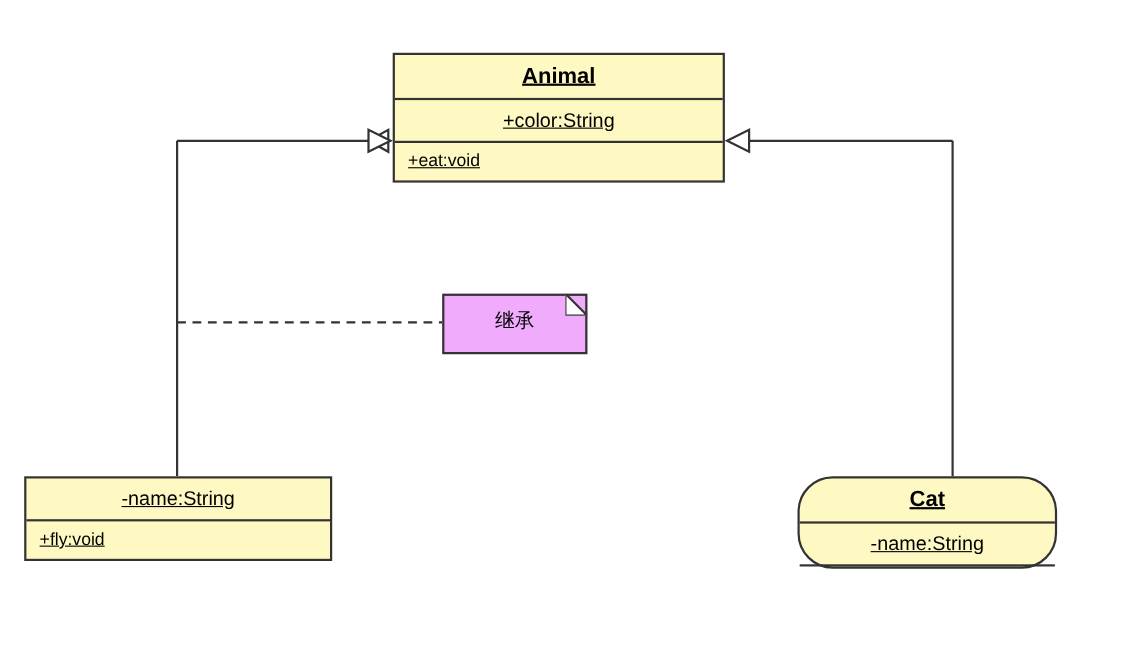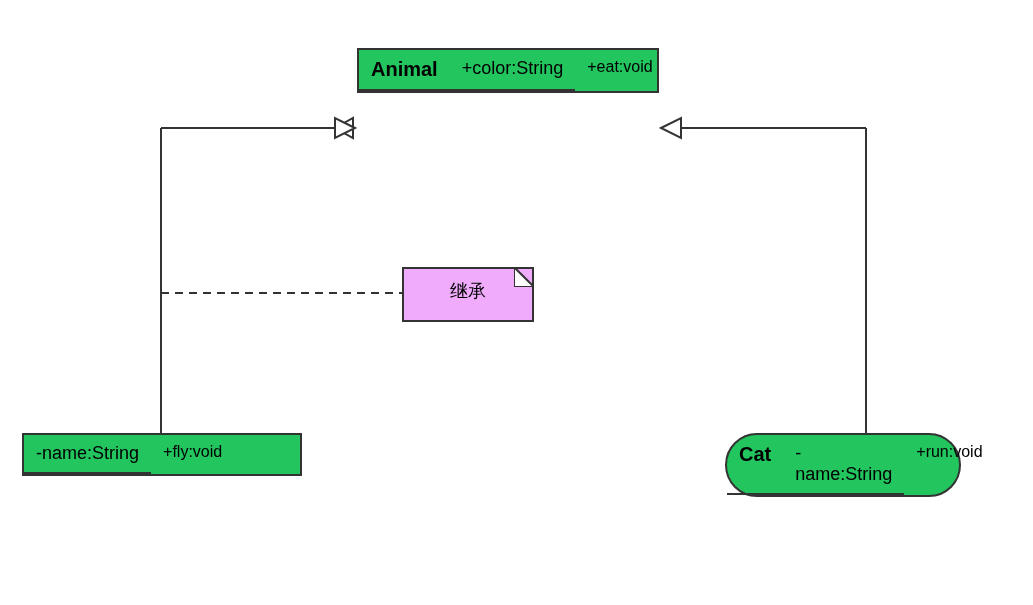--- a/index.html
+++ b/index.html
@@ -5,36 +5,38 @@
     * { margin: 0; padding: 0; box-sizing: border-box; }
     body {
       font-family: Arial, sans-serif;
       background: #ffffff;
       width: 1033px;
       height: 605px;
       position: relative;
     }
     .uml-class {
       position: absolute;
-      background: #22c55e;
+      background: #fef9c3;
       border: 2px solid #333;
       display: flex;
-      flex-direction: row;
+      flex-direction: column;
+      text-decoration: underline;
     }
     .uml-class-name {
       font-weight: bold;
       font-size: 20px;
       text-align: center;
       padding: 8px 12px;
       border-bottom: 2px solid #333;
     }
     .uml-class-attrs {
       font-size: 18px;
       padding: 8px 12px;
       border-bottom: 2px solid #333;
+      text-align: center;
     }
     .uml-class-methods {
       font-size: 16px;
       padding: 8px 12px;
     }
     .note {
       position: absolute;
       background: #f0abfc;
       border: 2px solid #333;
       padding: 10px 20px;
@@ -83,21 +85,20 @@
 </div>
 
 <div class="uml-class" style="left:22px; top:433px; width:280px;">
   <div class="uml-class-attrs">-name:String</div>
   <div class="uml-class-methods">+fly:void</div>
 </div>
 
 <div class="uml-class" style="left:725px; top:433px; width:236px;border-radius:32px;">
   <div class="uml-class-name">Cat</div>
   <div class="uml-class-attrs">-name:String</div>
-  <div class="uml-class-methods">+run:void</div>
 </div>
 
 <div class="note" style="left:402px; top:267px; width:132px; height:55px;">
   <svg class="note-corner" viewBox="0 0 20 20">
     <polygon points="0,0 0,20 20,20" fill="#ffffff" stroke="#333" stroke-width="2"></polygon>
   </svg>
   <span>继承</span>
 </div>
 
 </body></html>

